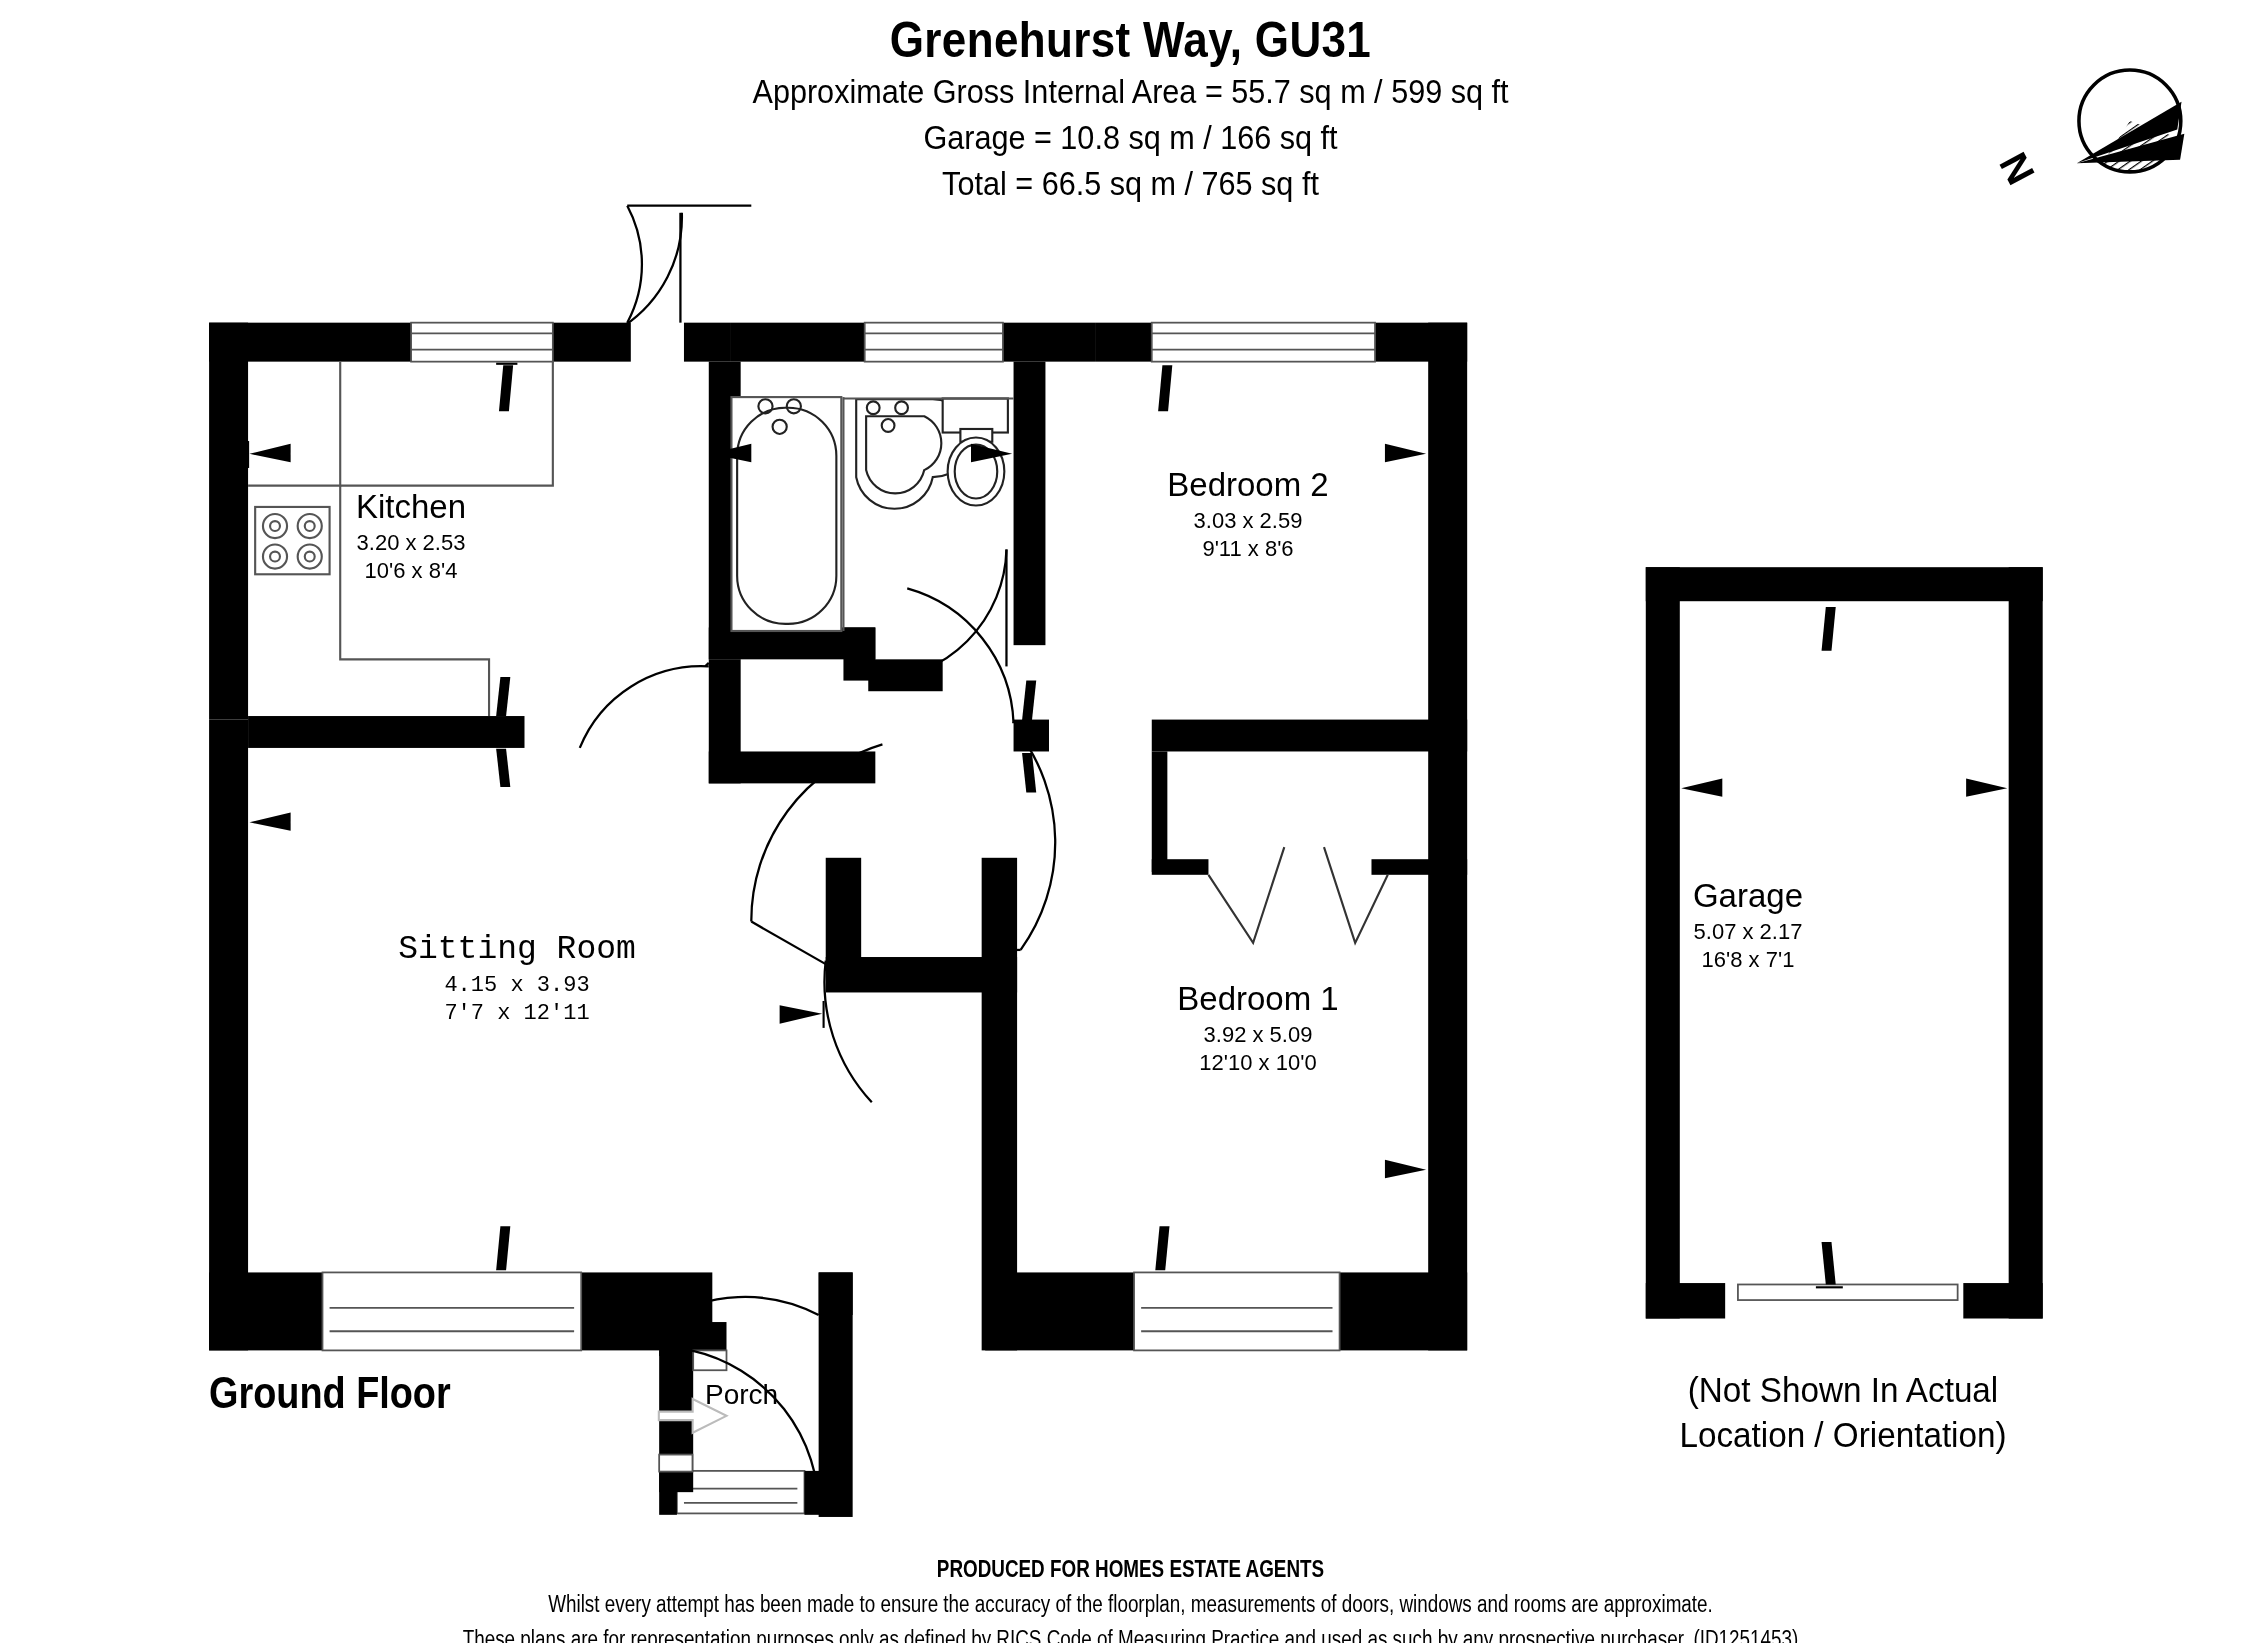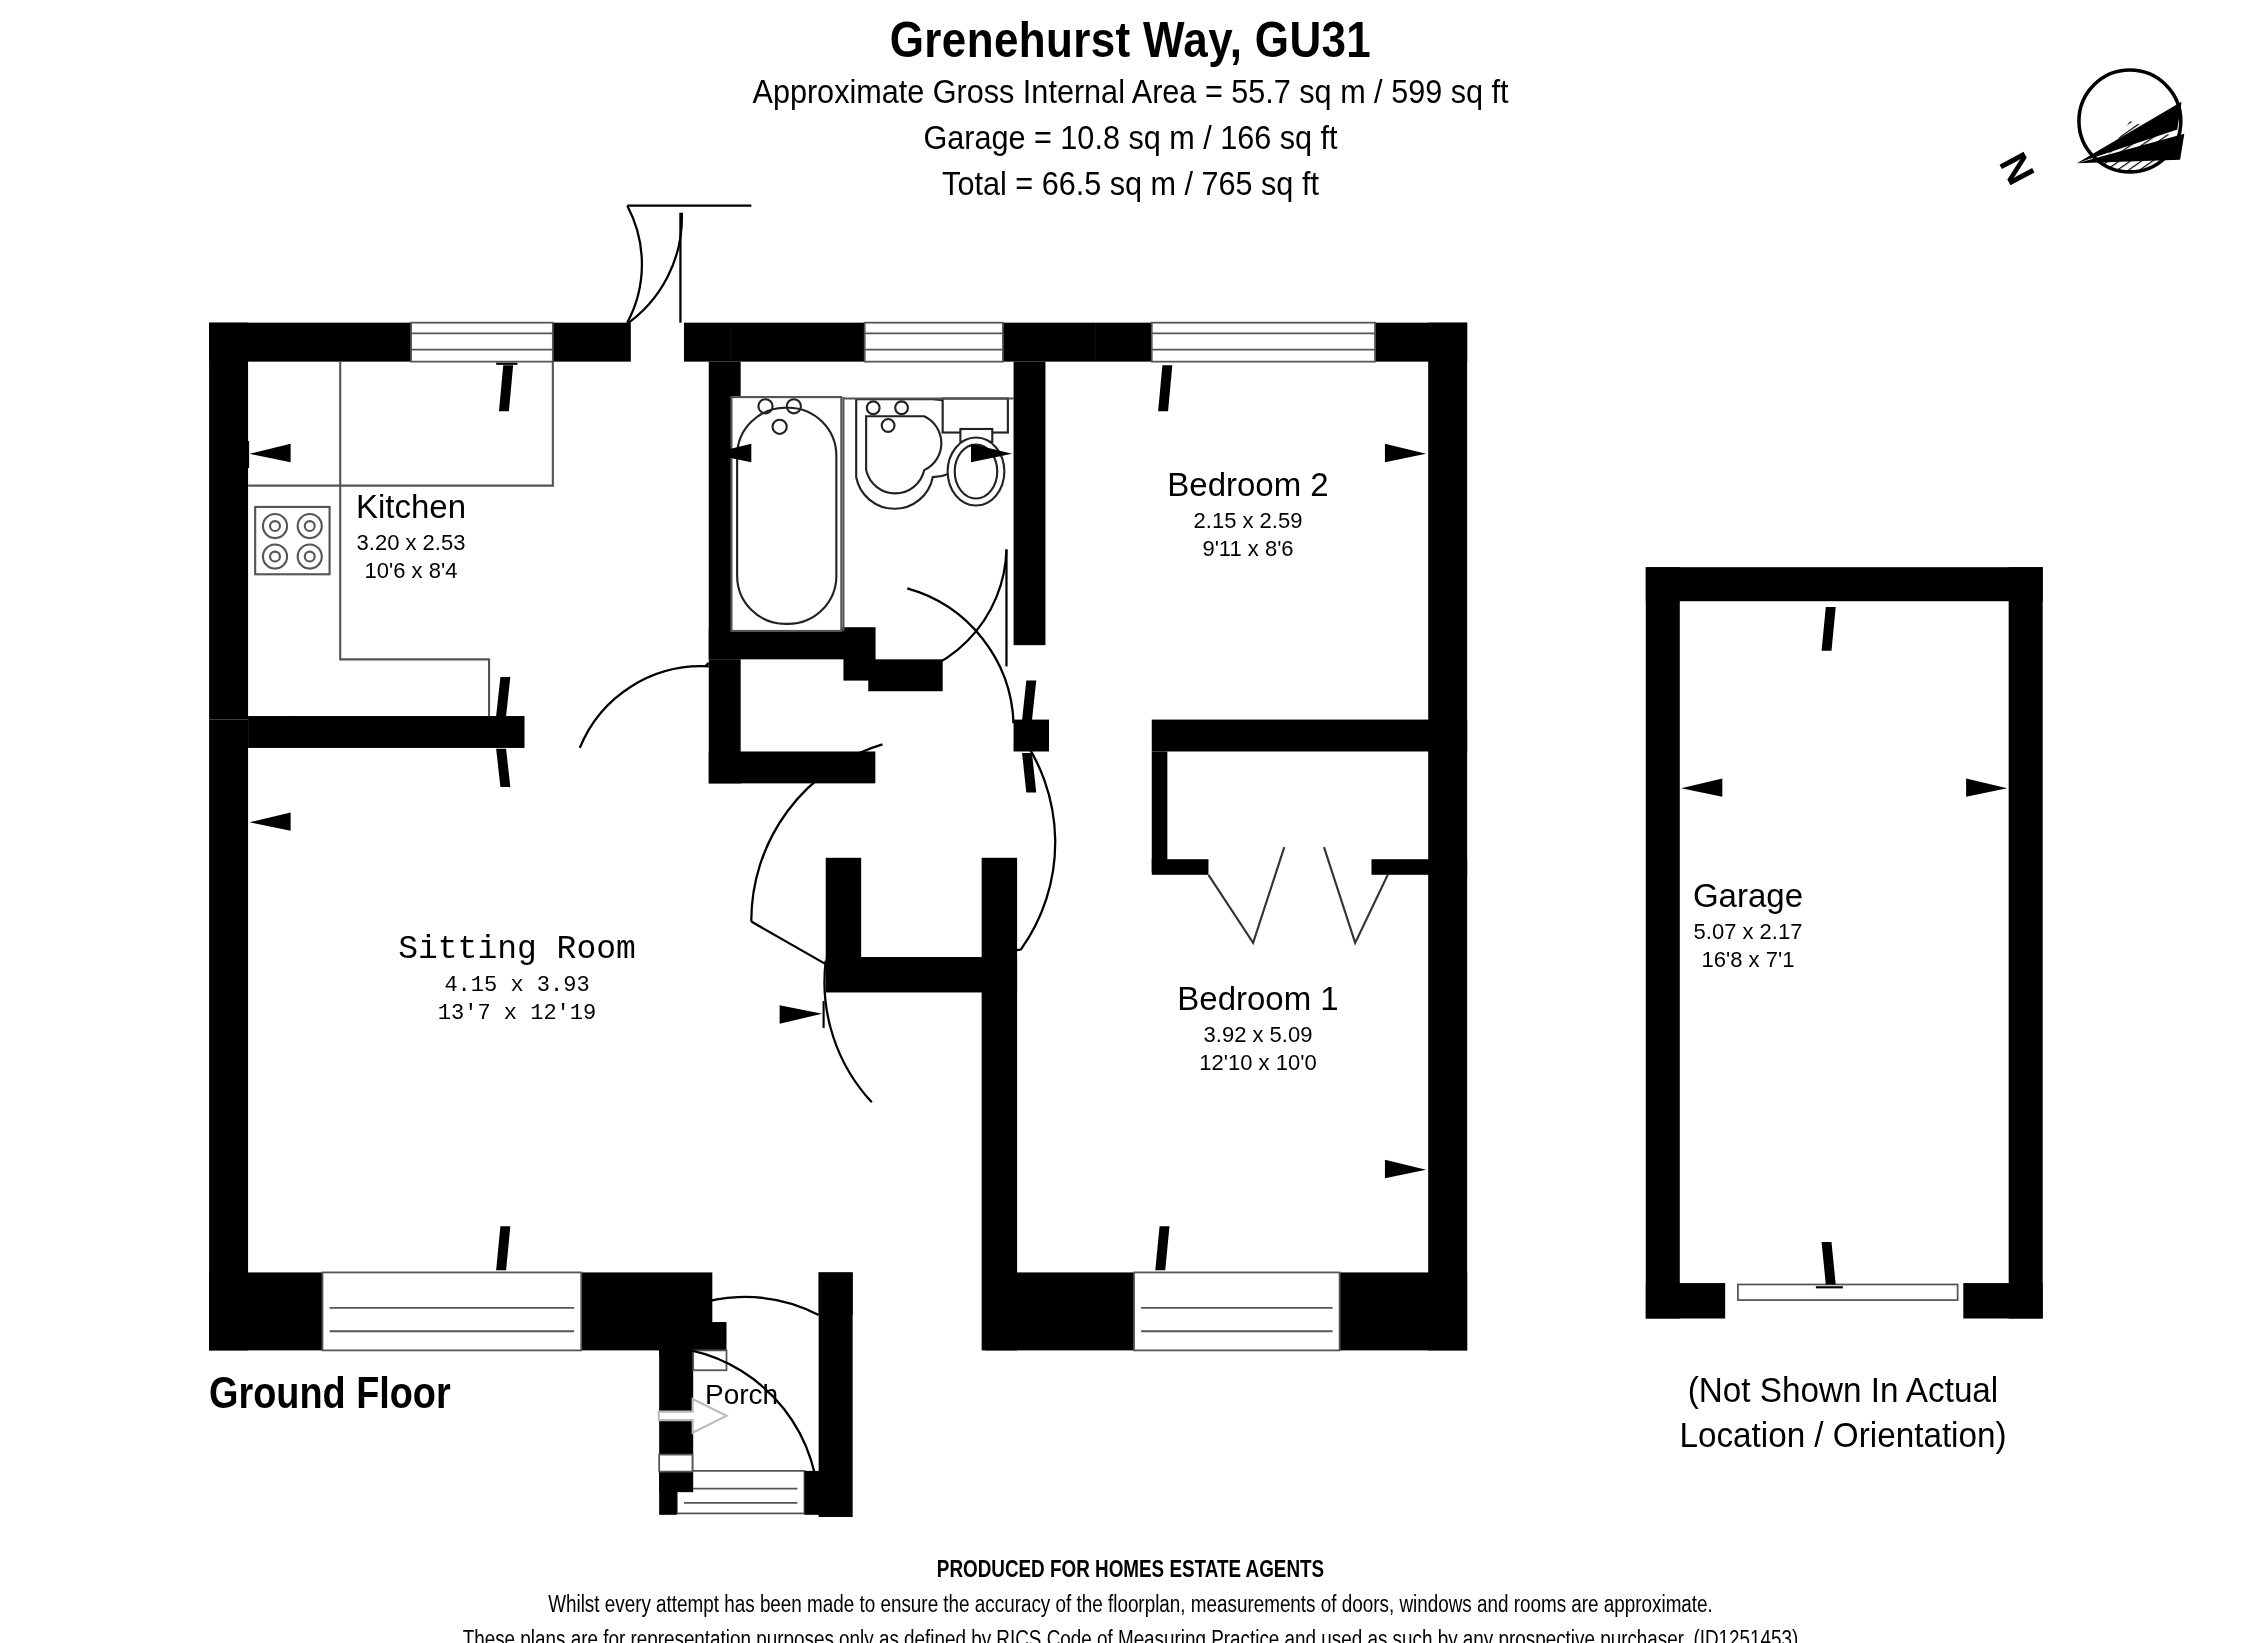--- a/index.html
+++ b/index.html
@@ -423,28 +423,28 @@
   </svg>
 
   <div class="roomlabel" id="label-kitchen">
     <div class="rname">Kitchen</div>
     <div class="rm">3.20 x 2.53</div>
     <div class="rft">10'6 x 8'4</div>
   </div>
 
   <div class="roomlabel" id="label-bedroom2">
     <div class="rname">Bedroom 2</div>
-    <div class="rm">2.15 x 2.59</div>
+    <div class="rm">3.03 x 2.59</div>
     <div class="rft">9'11 x 8'6</div>
   </div>
 
   <div class="roomlabel" id="label-sitting">
     <div class="rname">Sitting Room</div>
     <div class="rm">4.15 x 3.93</div>
-    <div class="rft">13'7 x 12'19</div>
+    <div class="rft">7'7 x 12'11</div>
   </div>
 
   <div class="roomlabel" id="label-bedroom1">
     <div class="rname">Bedroom 1</div>
     <div class="rm">3.92 x 5.09</div>
     <div class="rft">12'10 x 10'0</div>
   </div>
 
   <div class="roomlabel" id="label-garage">
     <div class="rname">Garage</div>

